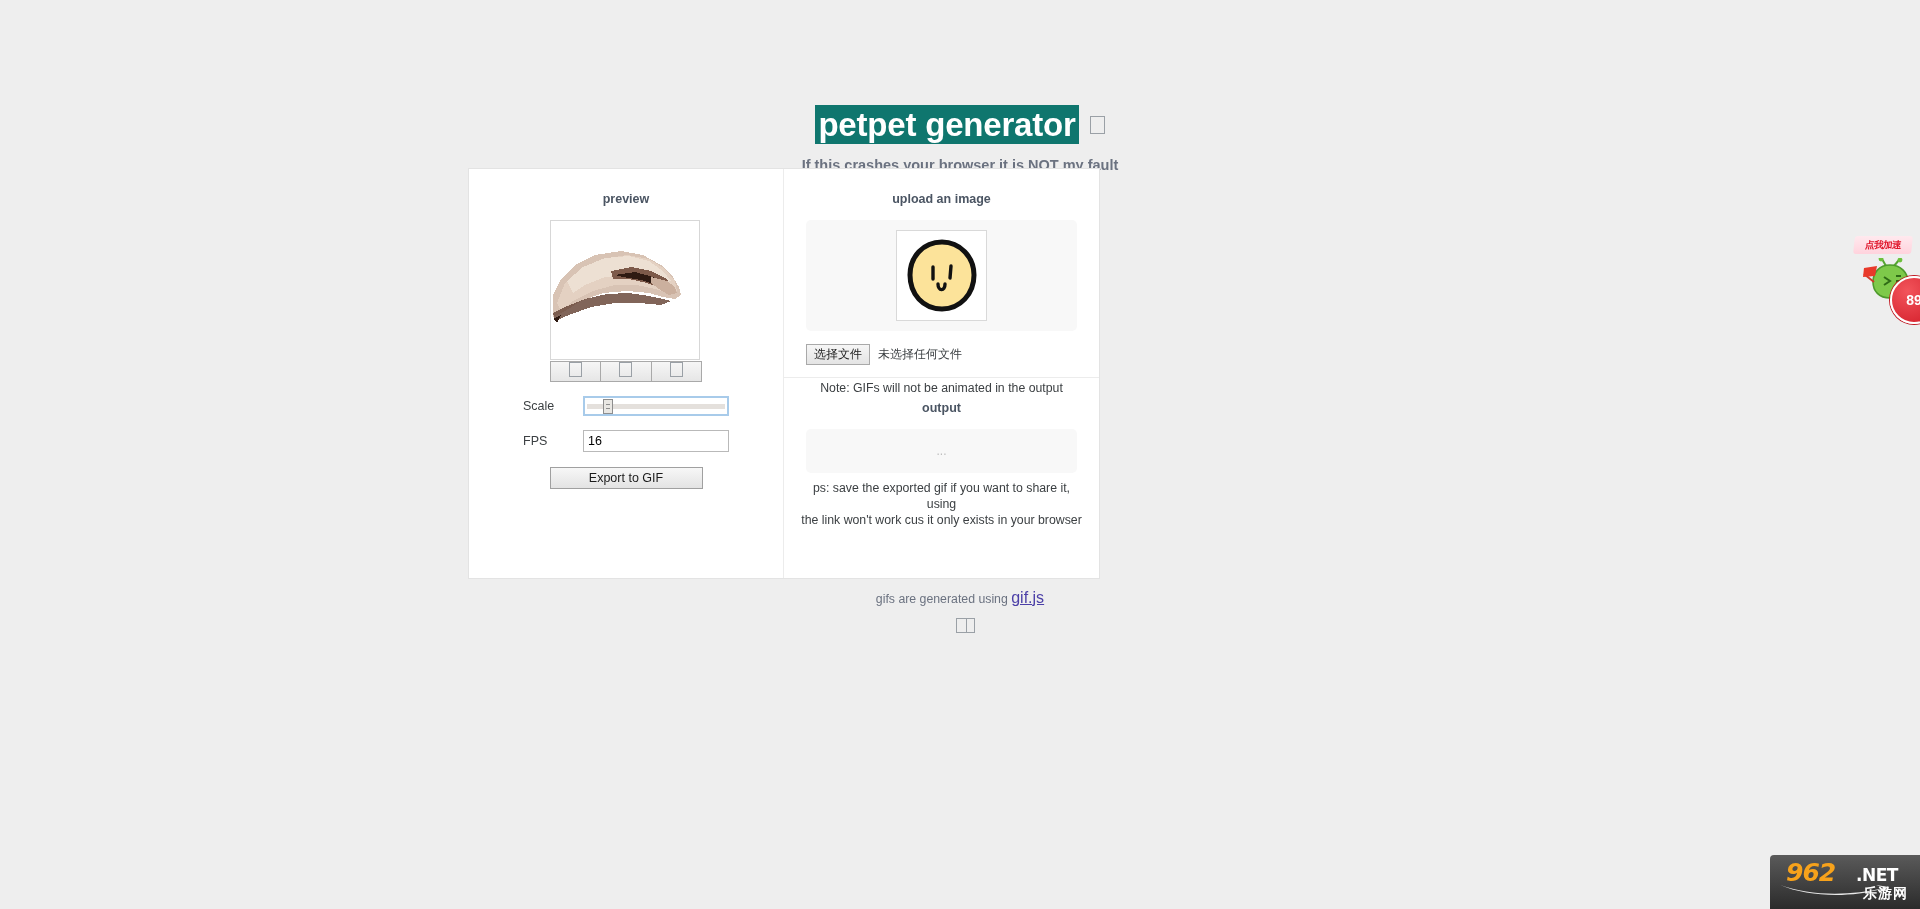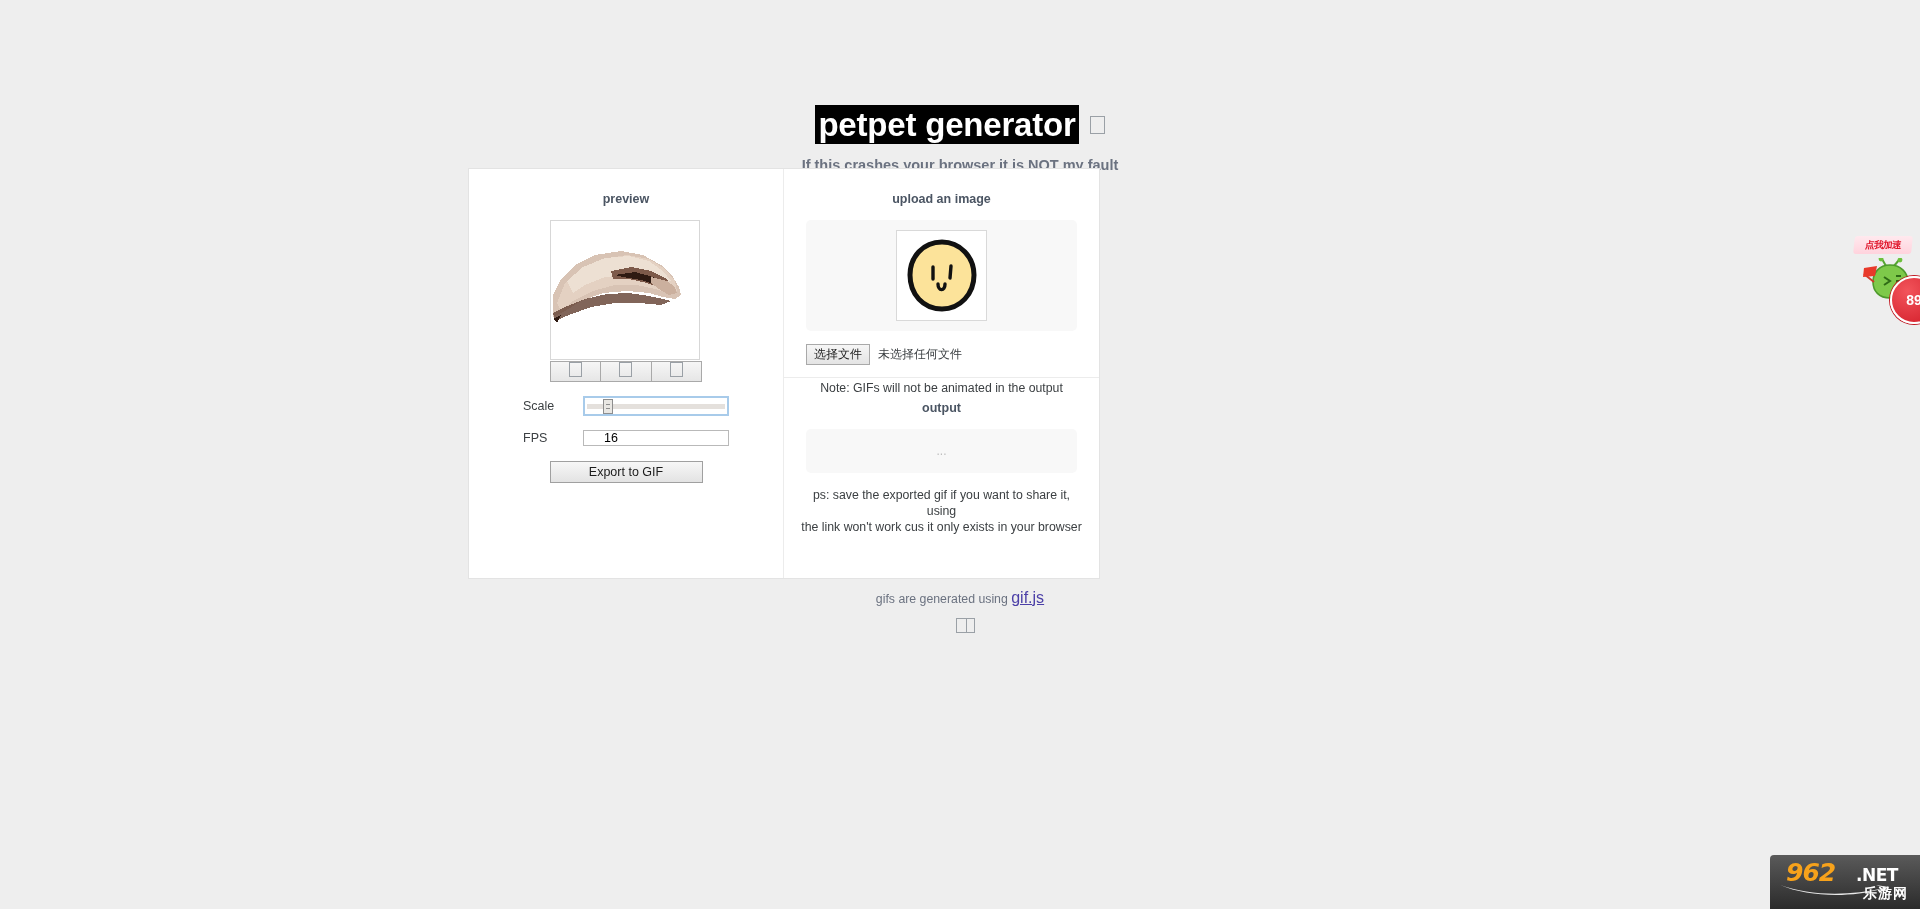--- a/index.html
+++ b/index.html
@@ -28,21 +28,21 @@
   .title {
     font-size: 33px;
     font-weight: bold;
     color: #4b5563;
     letter-spacing: -0.2px;
     margin: 0;
     line-height: 1;
     display: inline-block;
   }
   .title .sel {
-    background: #000000;
+    background: #0f766e;
     color: #ffffff;
     padding: 1px 3px;
   }
   .tofu {
     display: inline-block;
     width: 13px;
     height: 16px;
     border: 1px solid #9aa0a6;
     background: transparent;
     vertical-align: middle;
@@ -209,27 +209,27 @@
     left: 2px;
     right: 2px;
     height: 1px;
     background: #8e8e8e;
   }
   .slider-thumb::before { top: 4px; }
   .slider-thumb::after  { top: 8px; }
 
   .num-input {
     width: 146px;
-    height: 16px;
+    height: 22px;
     border: 1px solid #b9b9b9;
     background: #ffffff;
     font-family: "Liberation Sans", sans-serif;
     font-size: 12.5px;
     color: #000000;
-    padding: 0 20px;
+    padding: 0 4px;
     box-sizing: border-box;
     outline: none;
   }
   .export-btn {
     display: block;
     width: 153px;
     height: 22px;
     margin: 15px auto 0 auto;
     border: 1px solid #a0a0a0;
     background: linear-gradient(#f7f7f7, #e3e3e3);
@@ -310,21 +310,21 @@
     align-items: center;
     justify-content: center;
     font-size: 12px;
     color: #bdbdbd;
     box-sizing: border-box;
   }
   .ps {
     text-align: center;
     font-size: 12.3px;
     color: #3c4043;
-    margin-top: 15px;
+    margin-top: 8px;
     line-height: 1.3;
     padding: 0 14px;
   }
 
   
   .footer {
     position: absolute;
     left: 0;
     top: 589px;
     width: 100%;

